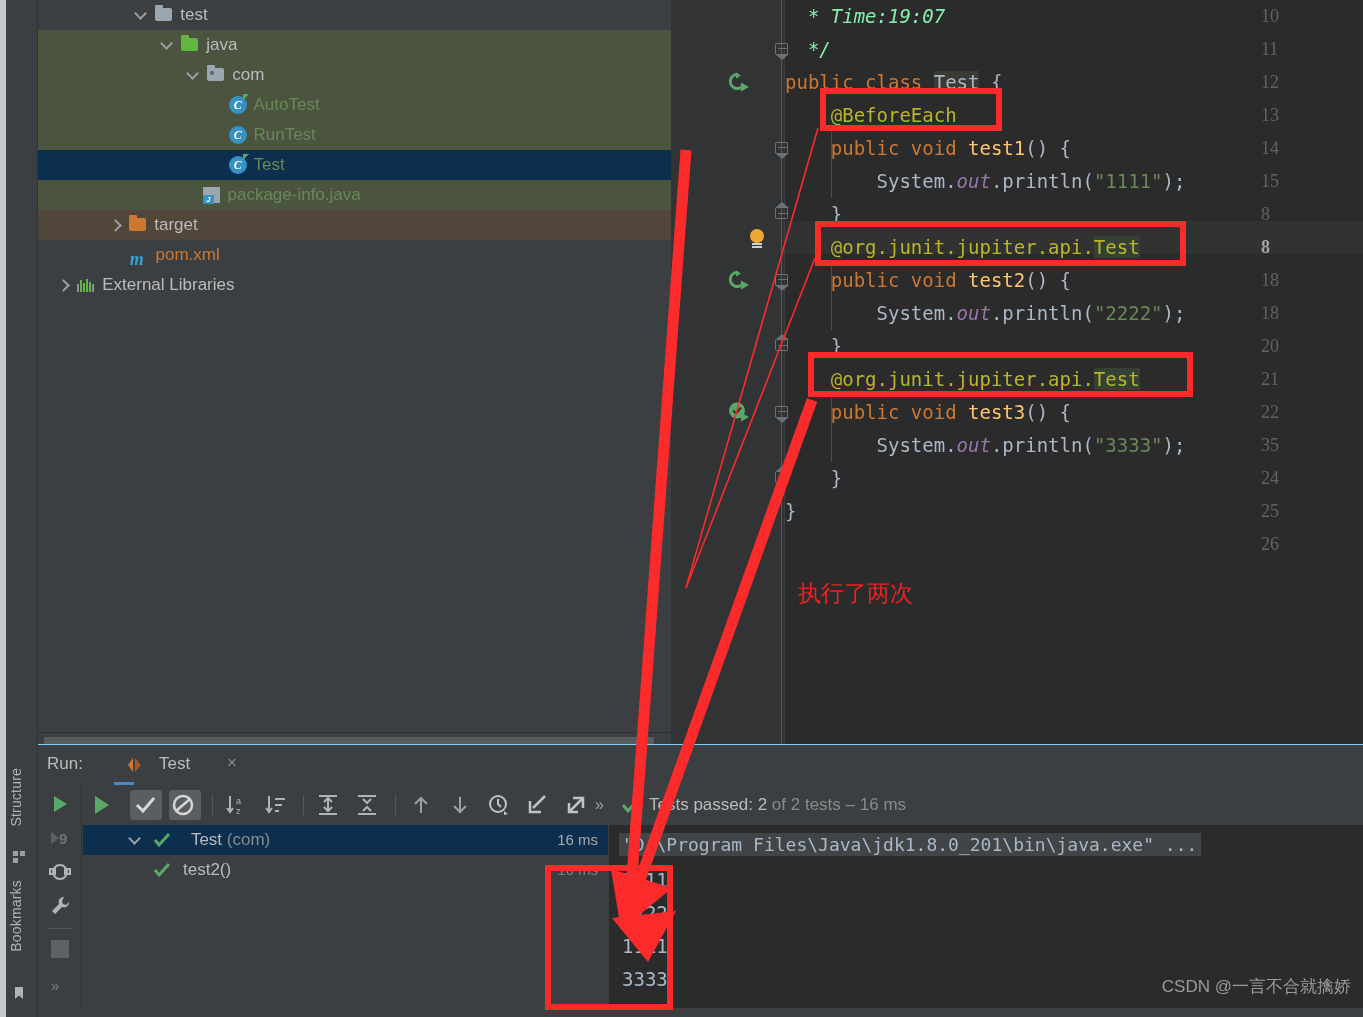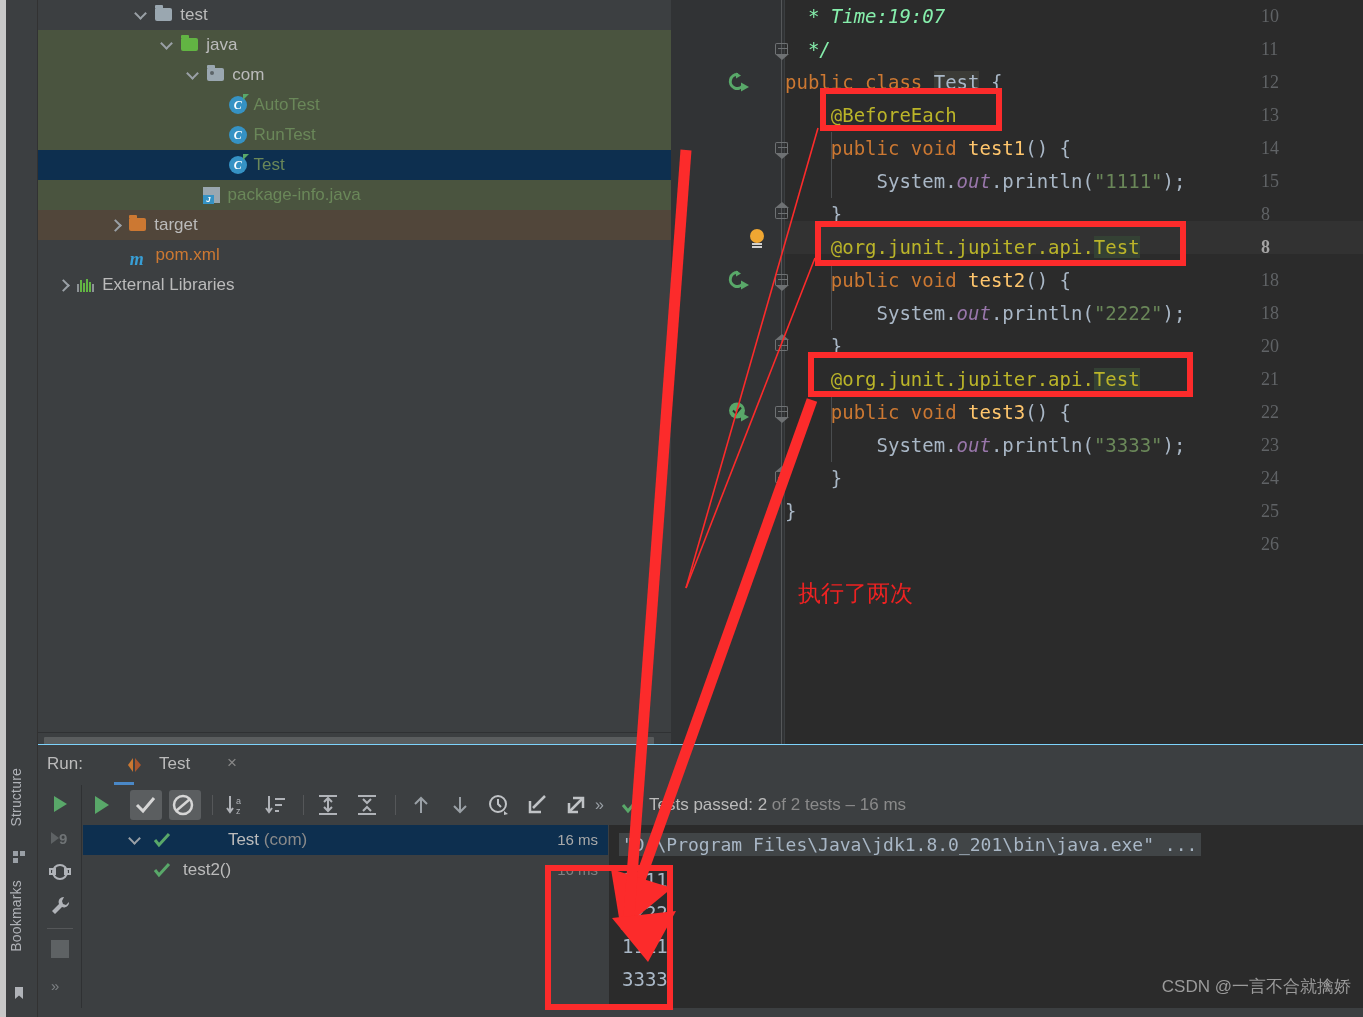--- a/index.html
+++ b/index.html
@@ -251,21 +251,21 @@
     color: #bbbbbb; font-size: 17px; white-space: nowrap;
   }
   .status-dim { color: #8a8a8a; }
 
   .tests-tree {
     position: absolute; left: 45px; top: 80px; width: 525px; height: 183px;
     background: #3c3f41;
   }
   .ttrow {
     position: relative; height: 30px; line-height: 30px; font-size: 17px;
-    color: #bbbbbb; white-space: nowrap; padding-left: 37px;
+    color: #bbbbbb; white-space: nowrap;
   }
   .ttrow.sel { background: #0d2f4f; }
   .ttime {
     position: absolute; right: 10px; top: 0; font-size: 15px; color: #a9a9a9;
   }
   .ttime.dim { color: #808080; }
   .check { position: absolute; width: 18px; height: 18px; top: 6px; }
 
   .console {
     position: absolute; left: 571px; top: 80px; width: 754px; height: 183px;
@@ -413,21 +413,21 @@
     <div class="lnum" style="top:99px;">13</div>
     <div class="lnum" style="top:132px;">14</div>
     <div class="lnum" style="top:165px;">15</div>
     <div class="lnum" style="top:198px;">8</div>
     <div class="lnum cur" style="top:231px;">8</div>
     <div class="lnum" style="top:264px;">18</div>
     <div class="lnum" style="top:297px;">18</div>
     <div class="lnum" style="top:330px;">20</div>
     <div class="lnum" style="top:363px;">21</div>
     <div class="lnum" style="top:396px;">22</div>
-    <div class="lnum" style="top:429px;">23</div>
+    <div class="lnum" style="top:429px;">35</div>
     <div class="lnum" style="top:462px;">24</div>
     <div class="lnum" style="top:495px;">25</div>
     <div class="lnum" style="top:528px;">26</div>
 
     <div class="fold top" style="top:33px;">
         <i></i>
       </div>
     <div class="fold top" style="top:132px;">
         <i></i>
       </div>

